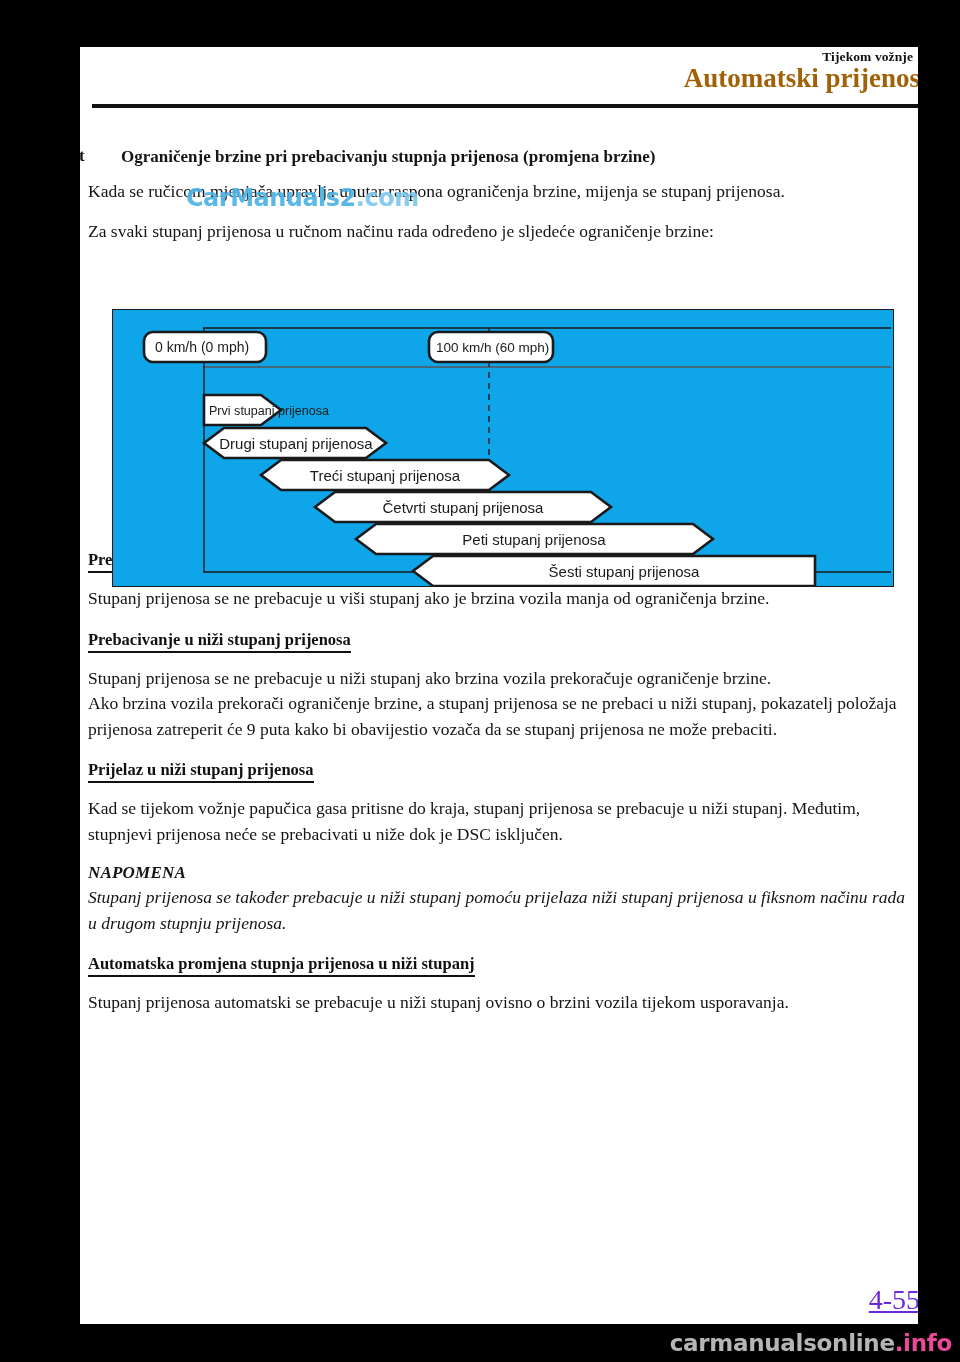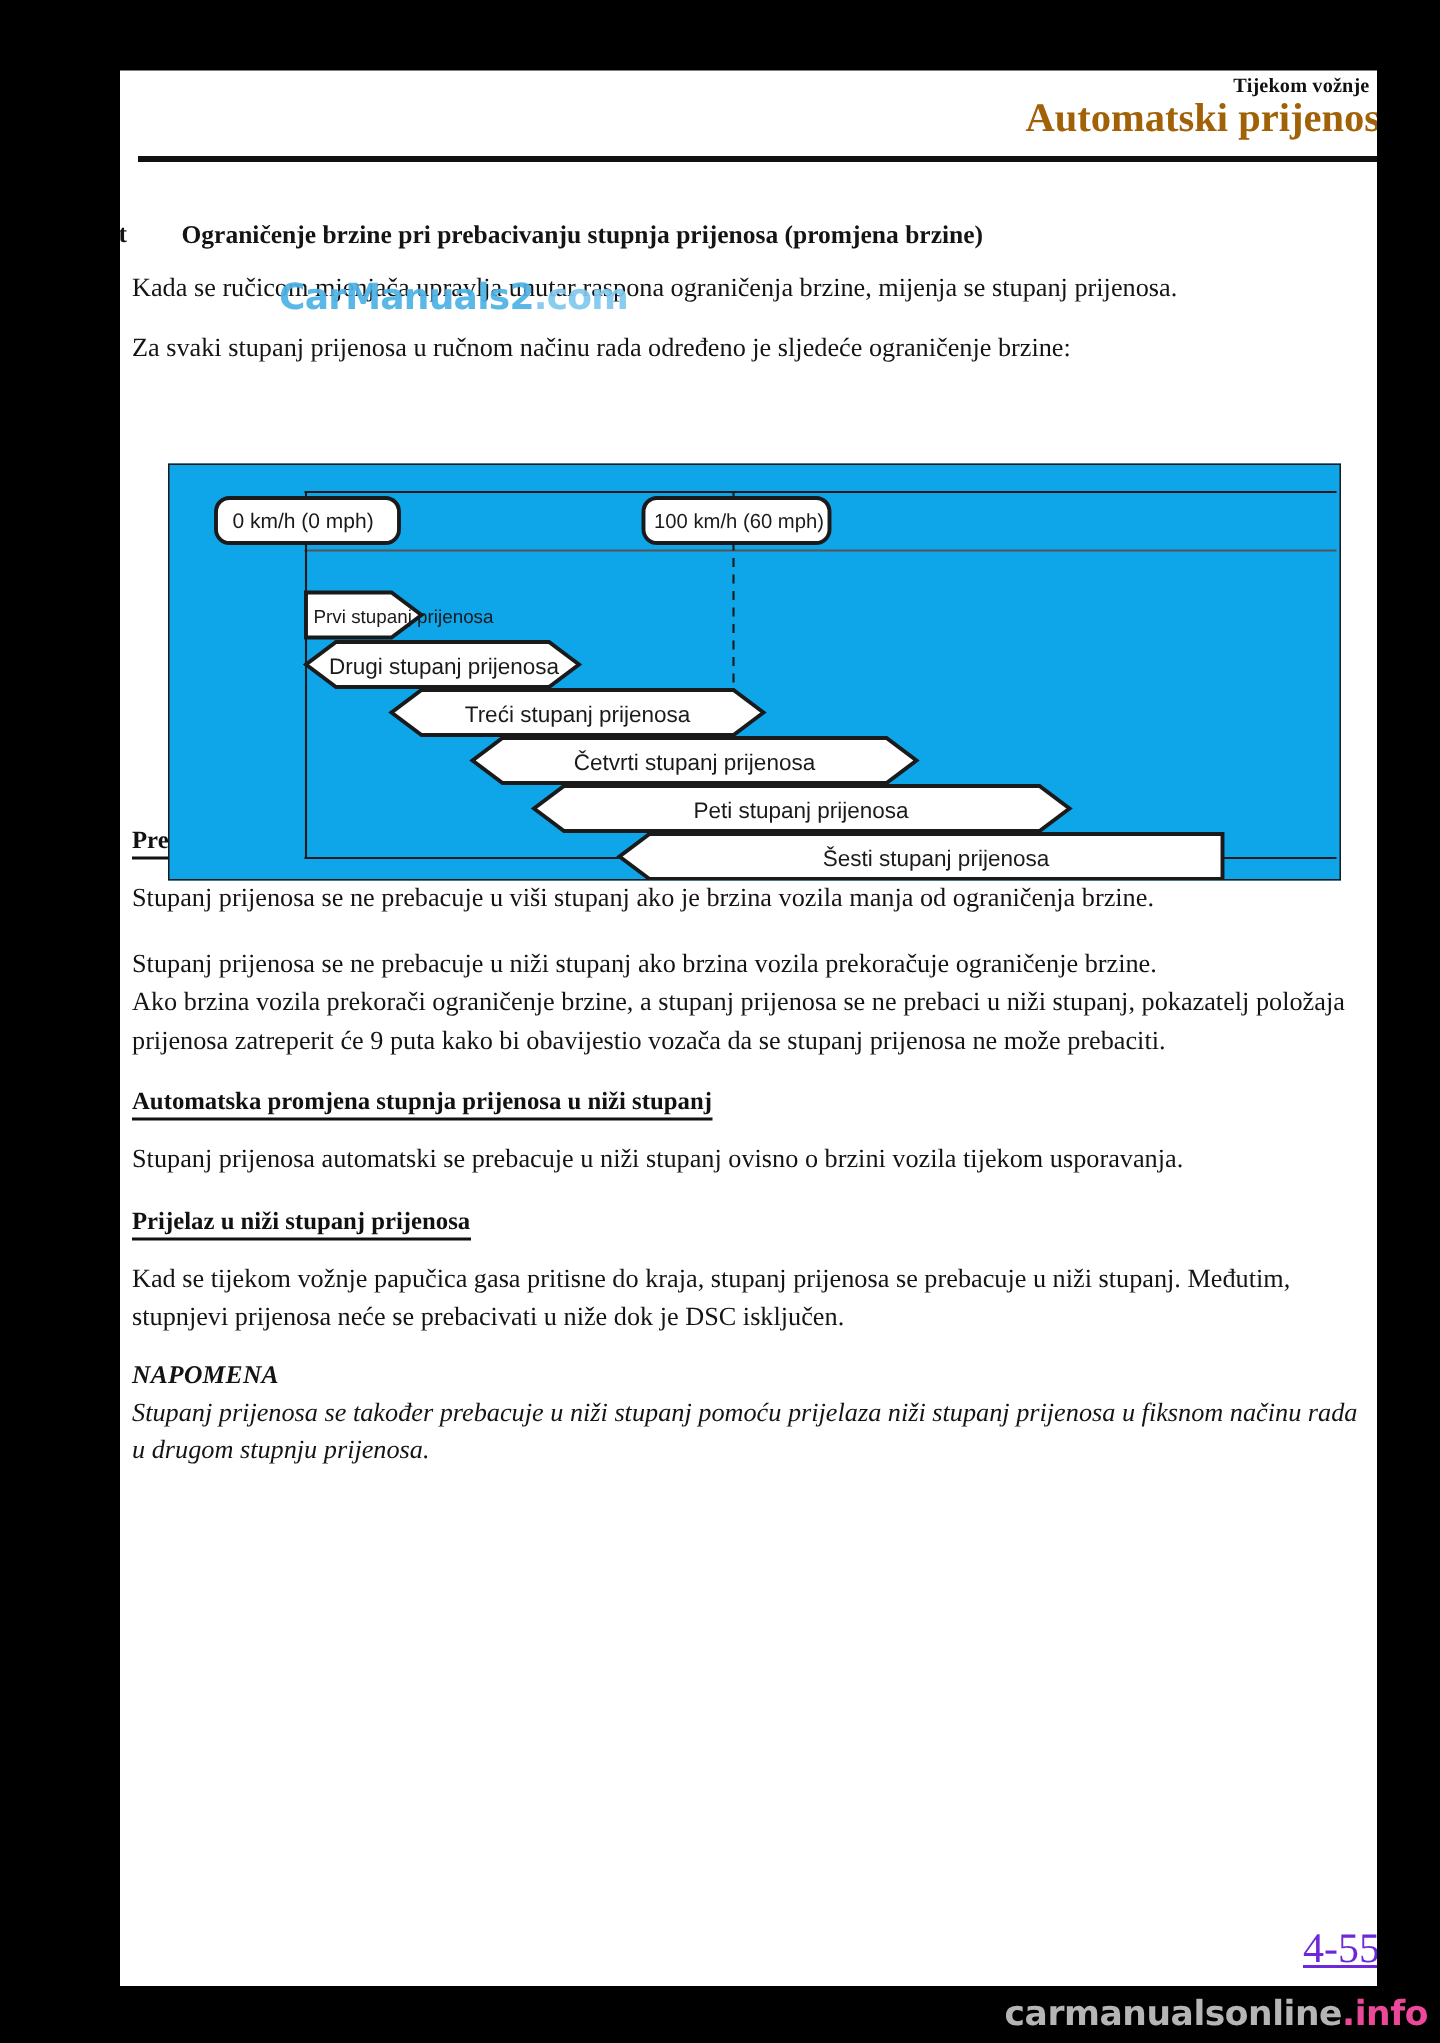--- a/index.html
+++ b/index.html
@@ -101,36 +101,37 @@
     <p class="para tight">Za svaki stupanj prijenosa u ručnom načinu rada određeno je sljedeće ograničenje brzine:</p>
 
     <div style="height:288px"></div>
 
     <div class="subwrap">
       <h3 class="sub">Prebacivanje u viši stupanj prijenosa</h3>
       <p class="para">Stupanj prijenosa se ne prebacuje u viši stupanj ako je brzina vozila manja od ograničenja brzine.</p>
     </div>
 
     <div class="subwrap">
+      <h3 class="sub">Prebacivanje u niži stupanj prijenosa</h3>
       <p class="para tight">Stupanj prijenosa se ne prebacuje u niži stupanj ako brzina vozila prekoračuje ograničenje brzine.</p>
       <p class="para">Ako brzina vozila prekorači ograničenje brzine, a stupanj prijenosa se ne prebaci u niži stupanj, pokazatelj položaja prijenosa zatreperit će 9 puta kako bi obavijestio vozača da se stupanj prijenosa ne može prebaciti.</p>
-    </div>
-
-    <div class="subwrap">
-      <h3 class="sub">Automatska promjena stupnja prijenosa u niži stupanj</h3>
-      <p class="para">Stupanj prijenosa automatski se prebacuje u niži stupanj ovisno o brzini vozila tijekom usporavanja.</p>
     </div>
 
     <div class="subwrap">
       <h3 class="sub">Prijelaz u niži stupanj prijenosa</h3>
       <p class="para">Kad se tijekom vožnje papučica gasa pritisne do kraja, stupanj prijenosa se prebacuje u niži stupanj. Međutim, stupnjevi prijenosa neće se prebacivati u niže dok je DSC isključen.</p>
       <p class="note-title">NAPOMENA</p>
       <p class="note-body">Stupanj prijenosa se također prebacuje u niži stupanj pomoću prijelaza niži stupanj prijenosa u fiksnom načinu rada u drugom stupnju prijenosa.</p>
     </div>
 
+    <div class="subwrap">
+      <h3 class="sub">Automatska promjena stupnja prijenosa u niži stupanj</h3>
+      <p class="para">Stupanj prijenosa automatski se prebacuje u niži stupanj ovisno o brzini vozila tijekom usporavanja.</p>
+    </div>
+
   </div>
 
   <div id="watermark">
     <span>CarManuals2</span><span class="dim">.com</span>
   </div>
 
   <div id="figure">
     <svg id="fig-inner" viewBox="0 0 780 276" width="780" height="276">
       <g fill="none" stroke="#1a1a1a" stroke-width="1.4">
 

